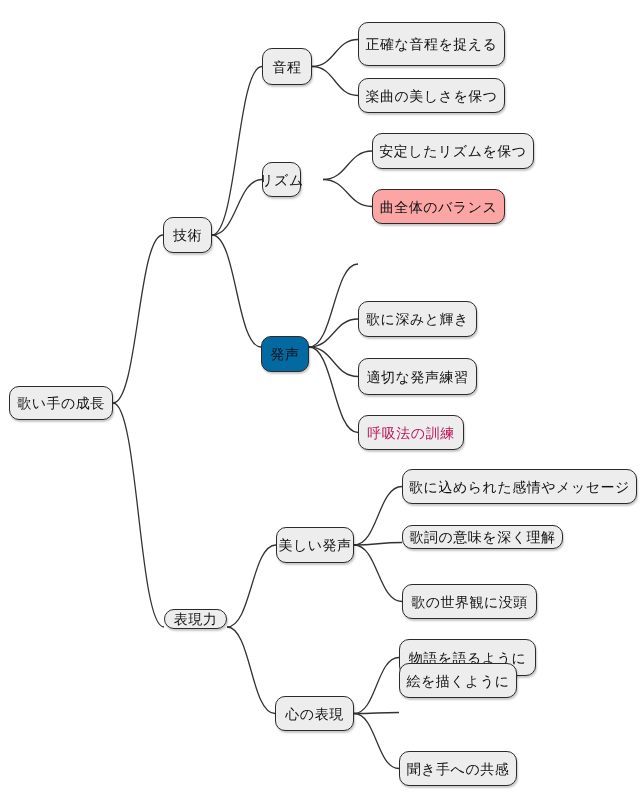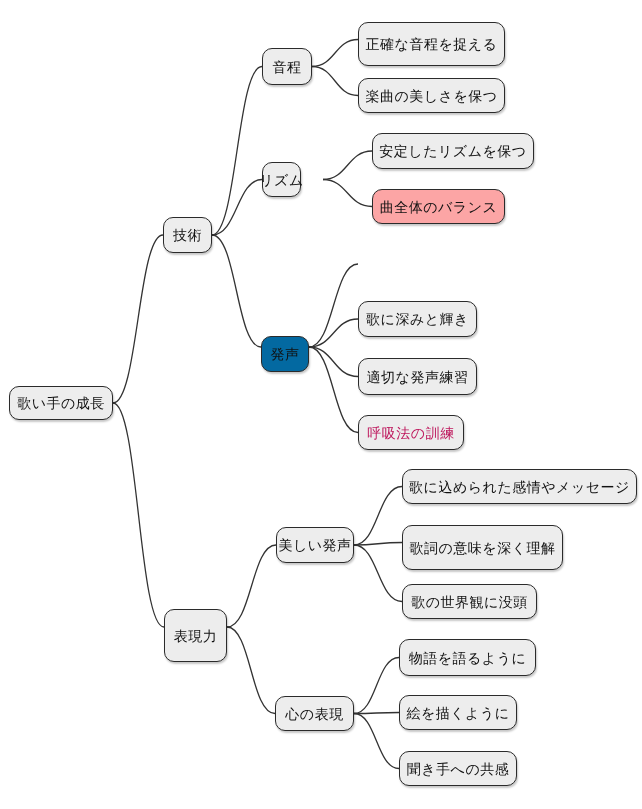--- a/index.html
+++ b/index.html
@@ -71,21 +71,21 @@
       <path d="M354,713.5 C376.5,713.5 376.5,712.5 399,712.5" stroke="#333333"></path>
       <path d="M354,713.5 C376.5,713.5 376.5,768.5 399,768.5" stroke="#333333"></path>
     </svg>
 
 <div class="node" style="left: 9px; top: 386px; width: 104px; height: 34px; background: rgb(237, 237, 237); border-color: rgb(43, 43, 43);">
       <span style="color: rgb(17, 17, 17);">歌い手の成長</span>
     </div>
     <div class="node" style="left: 163px; top: 217px; width: 49px; height: 36px; background: rgb(237, 237, 237); border-color: rgb(43, 43, 43); align-items: center;">
       <span style="color: rgb(17, 17, 17);">技術</span>
     </div>
-    <div class="node" style="left: 164px; top: 609px; width: 63px; height: 53px; background: rgb(237, 237, 237); border-color: rgb(43, 43, 43);">
+    <div class="node" style="left: 164px; top: 609px; width: 63px; height: 20px; background: rgb(237, 237, 237); border-color: rgb(43, 43, 43);">
       <span style="color: rgb(17, 17, 17);">表現力</span>
     </div>
     <div class="node" style="left: 262px; top: 48px; width: 50px; height: 37px; background: rgb(237, 237, 237); border-color: rgb(43, 43, 43);">
       <span style="color: rgb(17, 17, 17);">音程</span>
     </div>
     <div class="node" style="left: 262px; top: 162px; width: 39px; height: 35px; background: rgb(237, 237, 237); border-color: rgb(43, 43, 43);">
       <span style="color: rgb(17, 17, 17);">リズム</span>
     </div>
     <div class="node" style="left: 261px; top: 315px; width: 48px; height: 36px; background: #0369a1; border-color: rgb(43, 43, 43); margin-top: 21px;">
       <span style="color: rgb(17, 17, 17);">発声</span>
@@ -113,28 +113,28 @@
     </div>
     <div class="node" style="left: 358px; top: 358px; width: 119px; height: 37px; background: rgb(237, 237, 237); border-color: rgb(43, 43, 43);">
       <span style="color: rgb(17, 17, 17);">適切な発声練習</span>
     </div>
     <div class="node" style="left: 358px; top: 415px; width: 106px; height: 35px; background: rgb(237, 237, 237); border-color: rgb(43, 43, 43);">
       <span style="color: #be185d;">呼吸法の訓練</span>
     </div>
     <div class="node" style="left: 402px; top: 469px; width: 235px; height: 35px; background: rgb(237, 237, 237); border-color: rgb(43, 43, 43);">
       <span style="color: rgb(17, 17, 17);">歌に込められた感情やメッセージ</span>
     </div>
-    <div class="node" style="left: 402px; top: 525px; width: 161px; height: 45px; background: rgb(237, 237, 237); border-color: rgb(43, 43, 43);">
+    <div class="node" style="left: 402px; top: 525px; width: 161px; height: 24px; background: rgb(237, 237, 237); border-color: rgb(43, 43, 43);">
       <span style="color: rgb(17, 17, 17);">歌詞の意味を深く理解</span>
     </div>
     <div class="node" style="left: 402px; top: 584px; width: 135px; height: 35px; background: rgb(237, 237, 237); border-color: rgb(43, 43, 43);">
       <span style="color: rgb(17, 17, 17);">歌の世界観に没頭</span>
     </div>
     <div class="node" style="left: 399px; top: 639px; width: 137px; height: 37px; background: rgb(237, 237, 237); border-color: rgb(43, 43, 43);">
       <span style="color: rgb(17, 17, 17);">物語を語るように</span>
     </div>
-    <div class="node" style="left: 399px; top: 695px; width: 118px; height: 35px; background: rgb(237, 237, 237); border-color: rgb(43, 43, 43);">
+    <div class="node" style="left: 399px; top: 663px; width: 118px; height: 35px; background: rgb(237, 237, 237); border-color: rgb(43, 43, 43);">
       <span style="color: rgb(17, 17, 17);">絵を描くように</span>
     </div>
     <div class="node" style="left: 399px; top: 751px; width: 118px; height: 35px; background: rgb(237, 237, 237); border-color: rgb(43, 43, 43);">
       <span style="color: rgb(17, 17, 17);">聞き手への共感</span>
     </div>
   </div>
 
 </body></html>

